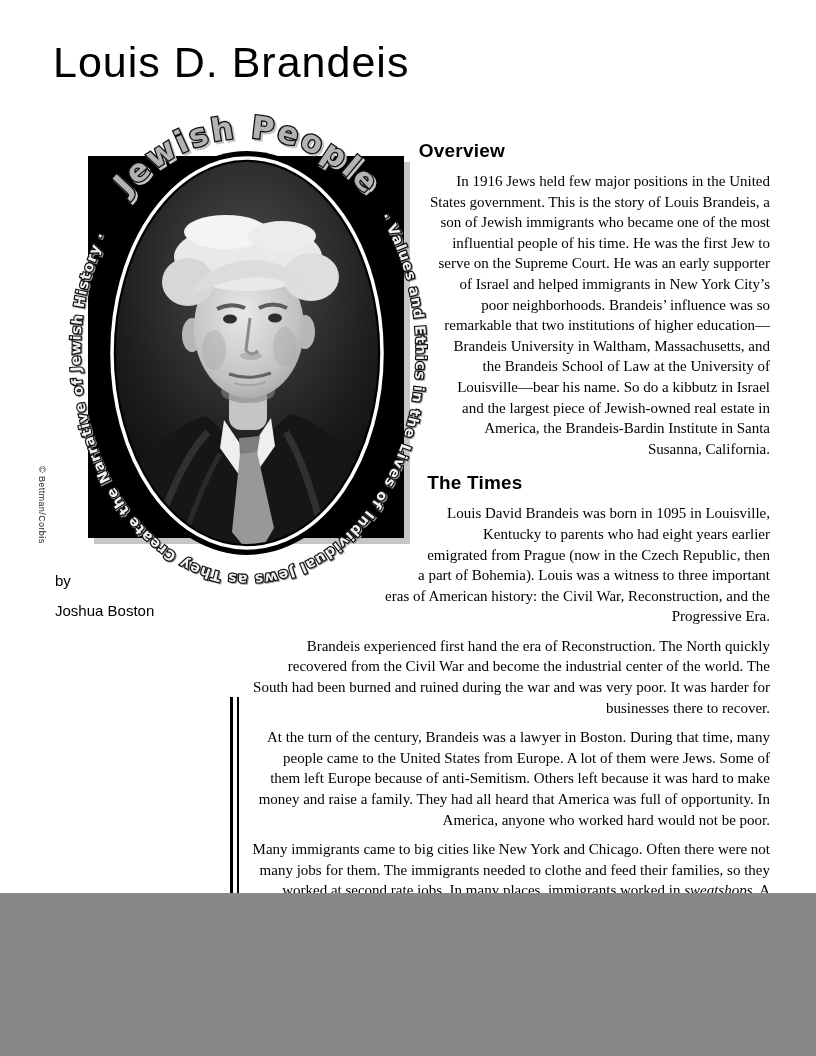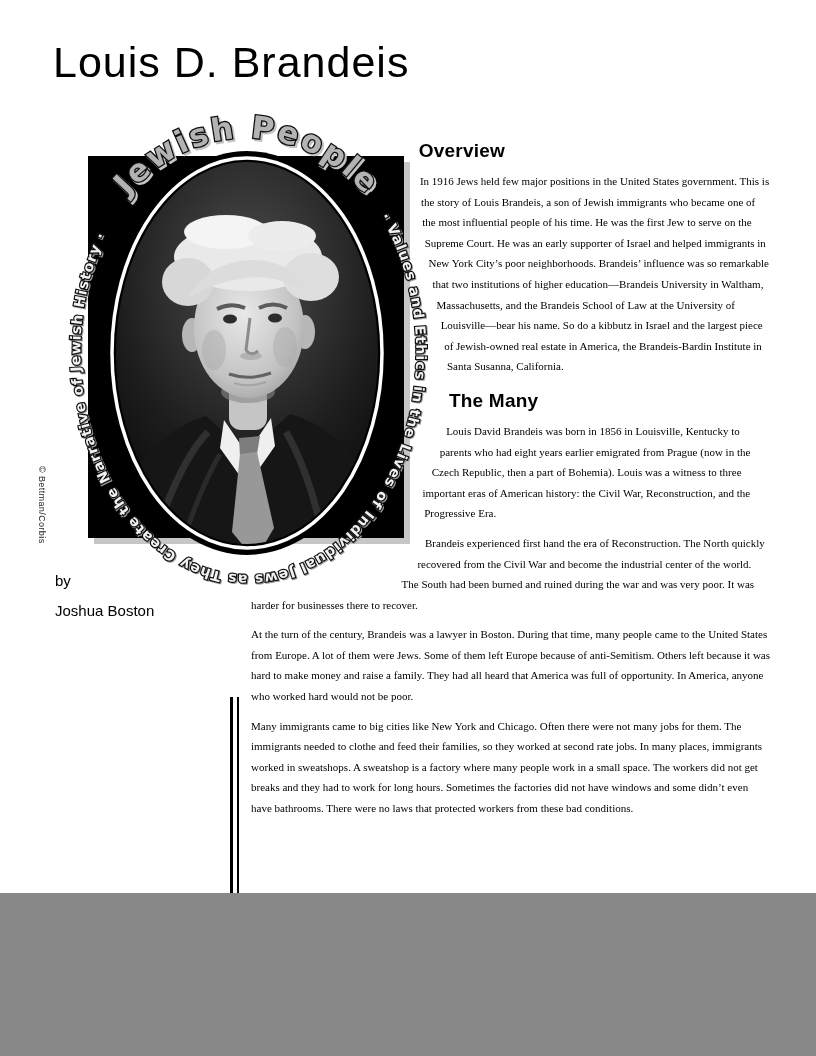--- a/index.html
+++ b/index.html
@@ -31,22 +31,22 @@
     shape-outside:polygon(0px 0px,163px 0px,165px 55px,168px 105px,178px 158px,
       188px 208px,194px 252px,191px 282px,181px 312px,166px 345px,168px 370px,
       170px 395px,164px 408px,160px 420px,148px 431px,120px 440px,58px 447px,0px 452px);
     shape-margin:4px;
   }
   .article h2{
     font-family:"Liberation Sans",sans-serif;font-weight:700;
     font-size:19px;letter-spacing:.2px;margin:0 0 9px 0;
   }
   .article h2.h-times{margin-top:13px;}
-  .article p{font-size:11px;line-height:20.6px;margin:0 0 9px 0;}
-  .article p .it{}
+  .article p{font-size:15px;line-height:20.6px;margin:0 0 9px 0;text-align:right;}
+  .article p .it{font-style:italic;}
   .rule-double{
     position:absolute;left:230px;top:697px;height:318px;width:4px;
     border-left:3px solid #000;border-right:2px solid #000;
   }
   .caret-mark{
     position:absolute;left:405px;top:1000px;width:2px;height:17px;background:#111;
   }
   .ringtext{
     font-family:"DejaVu Sans",sans-serif;font-weight:700;
     paint-order:stroke;stroke:#101010;
@@ -146,22 +146,22 @@
     <div>by</div>
     <div>Joshua Boston</div>
   </div>
 
   <div class="article">
     <div class="oval-spacer"></div>
 
     <h2>Overview</h2>
     <p>In 1916 Jews held few major positions in the United States government. This is the story of Louis Brandeis, a son of Jewish immigrants who became one of the most influential people of his time. He was the first Jew to serve on the Supreme Court. He was an early supporter of Israel and helped immigrants in New York City’s poor neighborhoods. Brandeis’ influence was so remarkable that two institutions of higher education—Brandeis University in Waltham, Massachusetts, and the Brandeis School of Law at the University of Louisville—bear his name. So do a kibbutz in Israel and the largest piece of Jewish-owned real estate in America, the Brandeis-Bardin Institute in Santa Susanna, California.</p>
 
-    <h2 class="h-times">The Many</h2>
-    <p>Louis David Brandeis was born in 1856 in Louisville, Kentucky to parents who had eight years earlier emigrated from Prague (now in the Czech Republic, then a part of Bohemia). Louis was a witness to three important eras of American history: the Civil War, Reconstruction, and the Progressive Era.</p>
+    <h2 class="h-times">The Times</h2>
+    <p>Louis David Brandeis was born in 1095 in Louisville, Kentucky to parents who had eight years earlier emigrated from Prague (now in the Czech Republic, then a part of Bohemia). Louis was a witness to three important eras of American history: the Civil War, Reconstruction, and the Progressive Era.</p>
     <p>Brandeis experienced first hand the era of Reconstruction. The North quickly recovered from the Civil War and become the industrial center of the world. The South had been burned and ruined during the war and was very poor. It was harder for businesses there to recover.</p>
     <p>At the turn of the century, Brandeis was a lawyer in Boston. During that time, many people came to the United States from Europe. A lot of them were Jews. Some of them left Europe because of anti-Semitism. Others left because it was hard to make money and raise a family. They had all heard that America was full of opportunity. In America, anyone who worked hard would not be poor.</p>
     <p><span>Many immigrants came to big cities like New York and Chicago. Often there were not many jobs for them. The immigrants needed to clothe and feed their families, so they worked at second rate jobs. In many places, immigrants worked in </span><span class="it">sweatshops</span><span>. A sweatshop is a factory where many people work in a small space. The workers did not get breaks and they had to work for long hours. Sometimes the factories did not have windows and some didn’t even have bathrooms. There were no laws that protected workers from these bad conditions.</span></p>
   </div>
 
   <div class="rule-double"></div>
 
   <div class="caret-mark"></div>
 
 </div>

